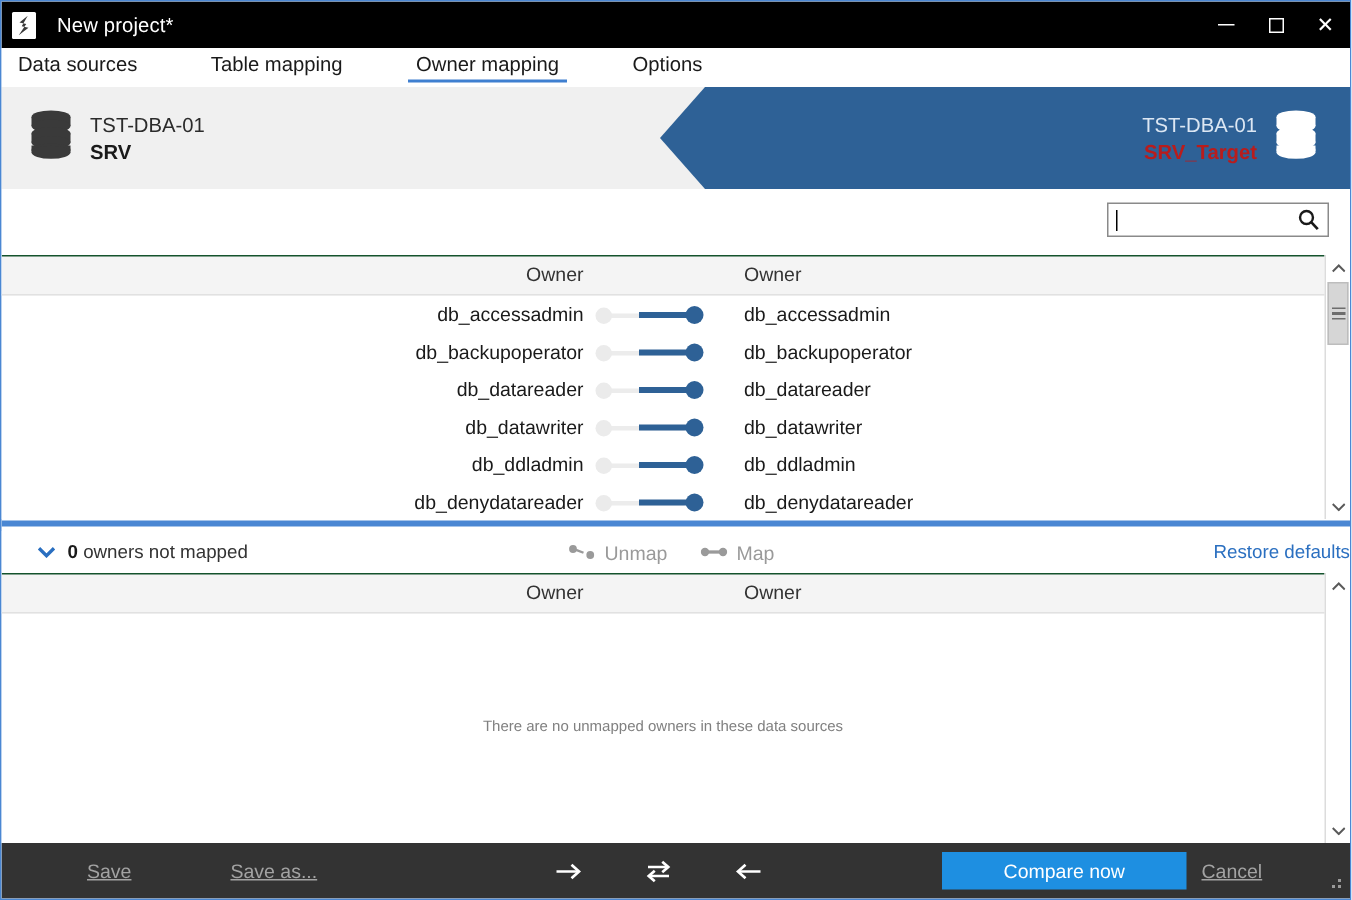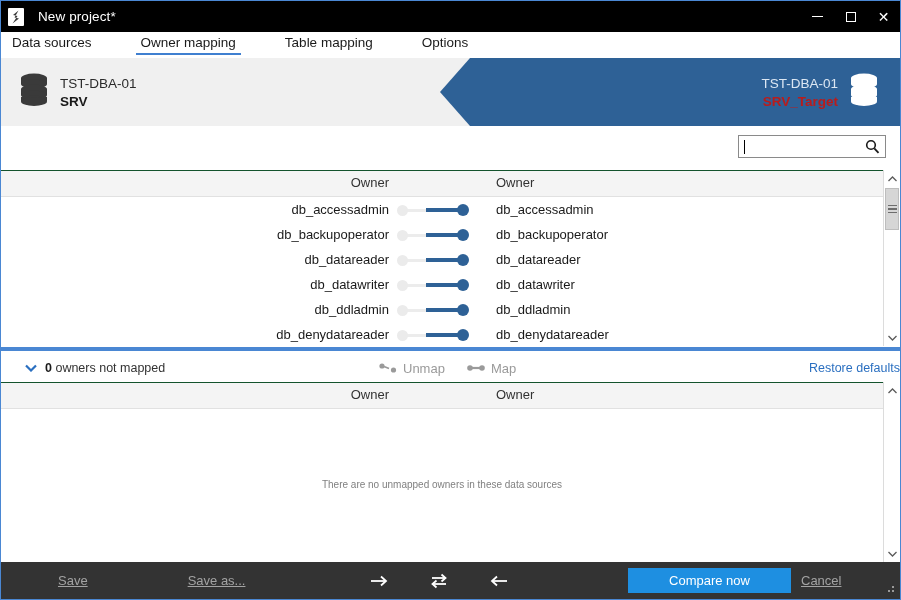--- a/index.html
+++ b/index.html
@@ -371,21 +371,21 @@
     background: #333333;
     display: flex;
     align-items: center;
   }
   .bb-text {
     color: #a3a3a3;
     font-size: 13px;
     text-decoration: underline;
   }
   .bb-save { margin-left: 57px; }
-  .bb-saveas { margin-left: 100px; }
+  .bb-saveas { margin-left: 66px; }
   .bb-arrows {
     position: absolute;
     left: 368px;
     display: flex;
     align-items: center;
     gap: 40px;
   }
   .bb-arrow { color: #ffffff; display:flex; align-items:center; }
   .compare-btn {
     position: absolute;
@@ -433,22 +433,22 @@
           <span class="sq-max"></span>
         </div>
       <div class="win-btn">
           <span class="x-close">✕</span>
         </div>
     </div>
   </div>
 
   <div class="tabbar">
     <div class="tab">Data sources</div>
+    <div class="tab">Table mapping</div>
     <div class="tab active">Owner mapping</div>
-    <div class="tab">Table mapping</div>
     <div class="tab">Options</div>
   </div>
 
   <div class="endpoints">
     <div class="ep-target"></div>
 
     <div class="ep-src">
       <span>
         <svg width="30" height="34" viewBox="0 0 30 34">
           <ellipse cx="15" cy="5" rx="13" ry="4.4" fill="#3a3a3a"></ellipse>

